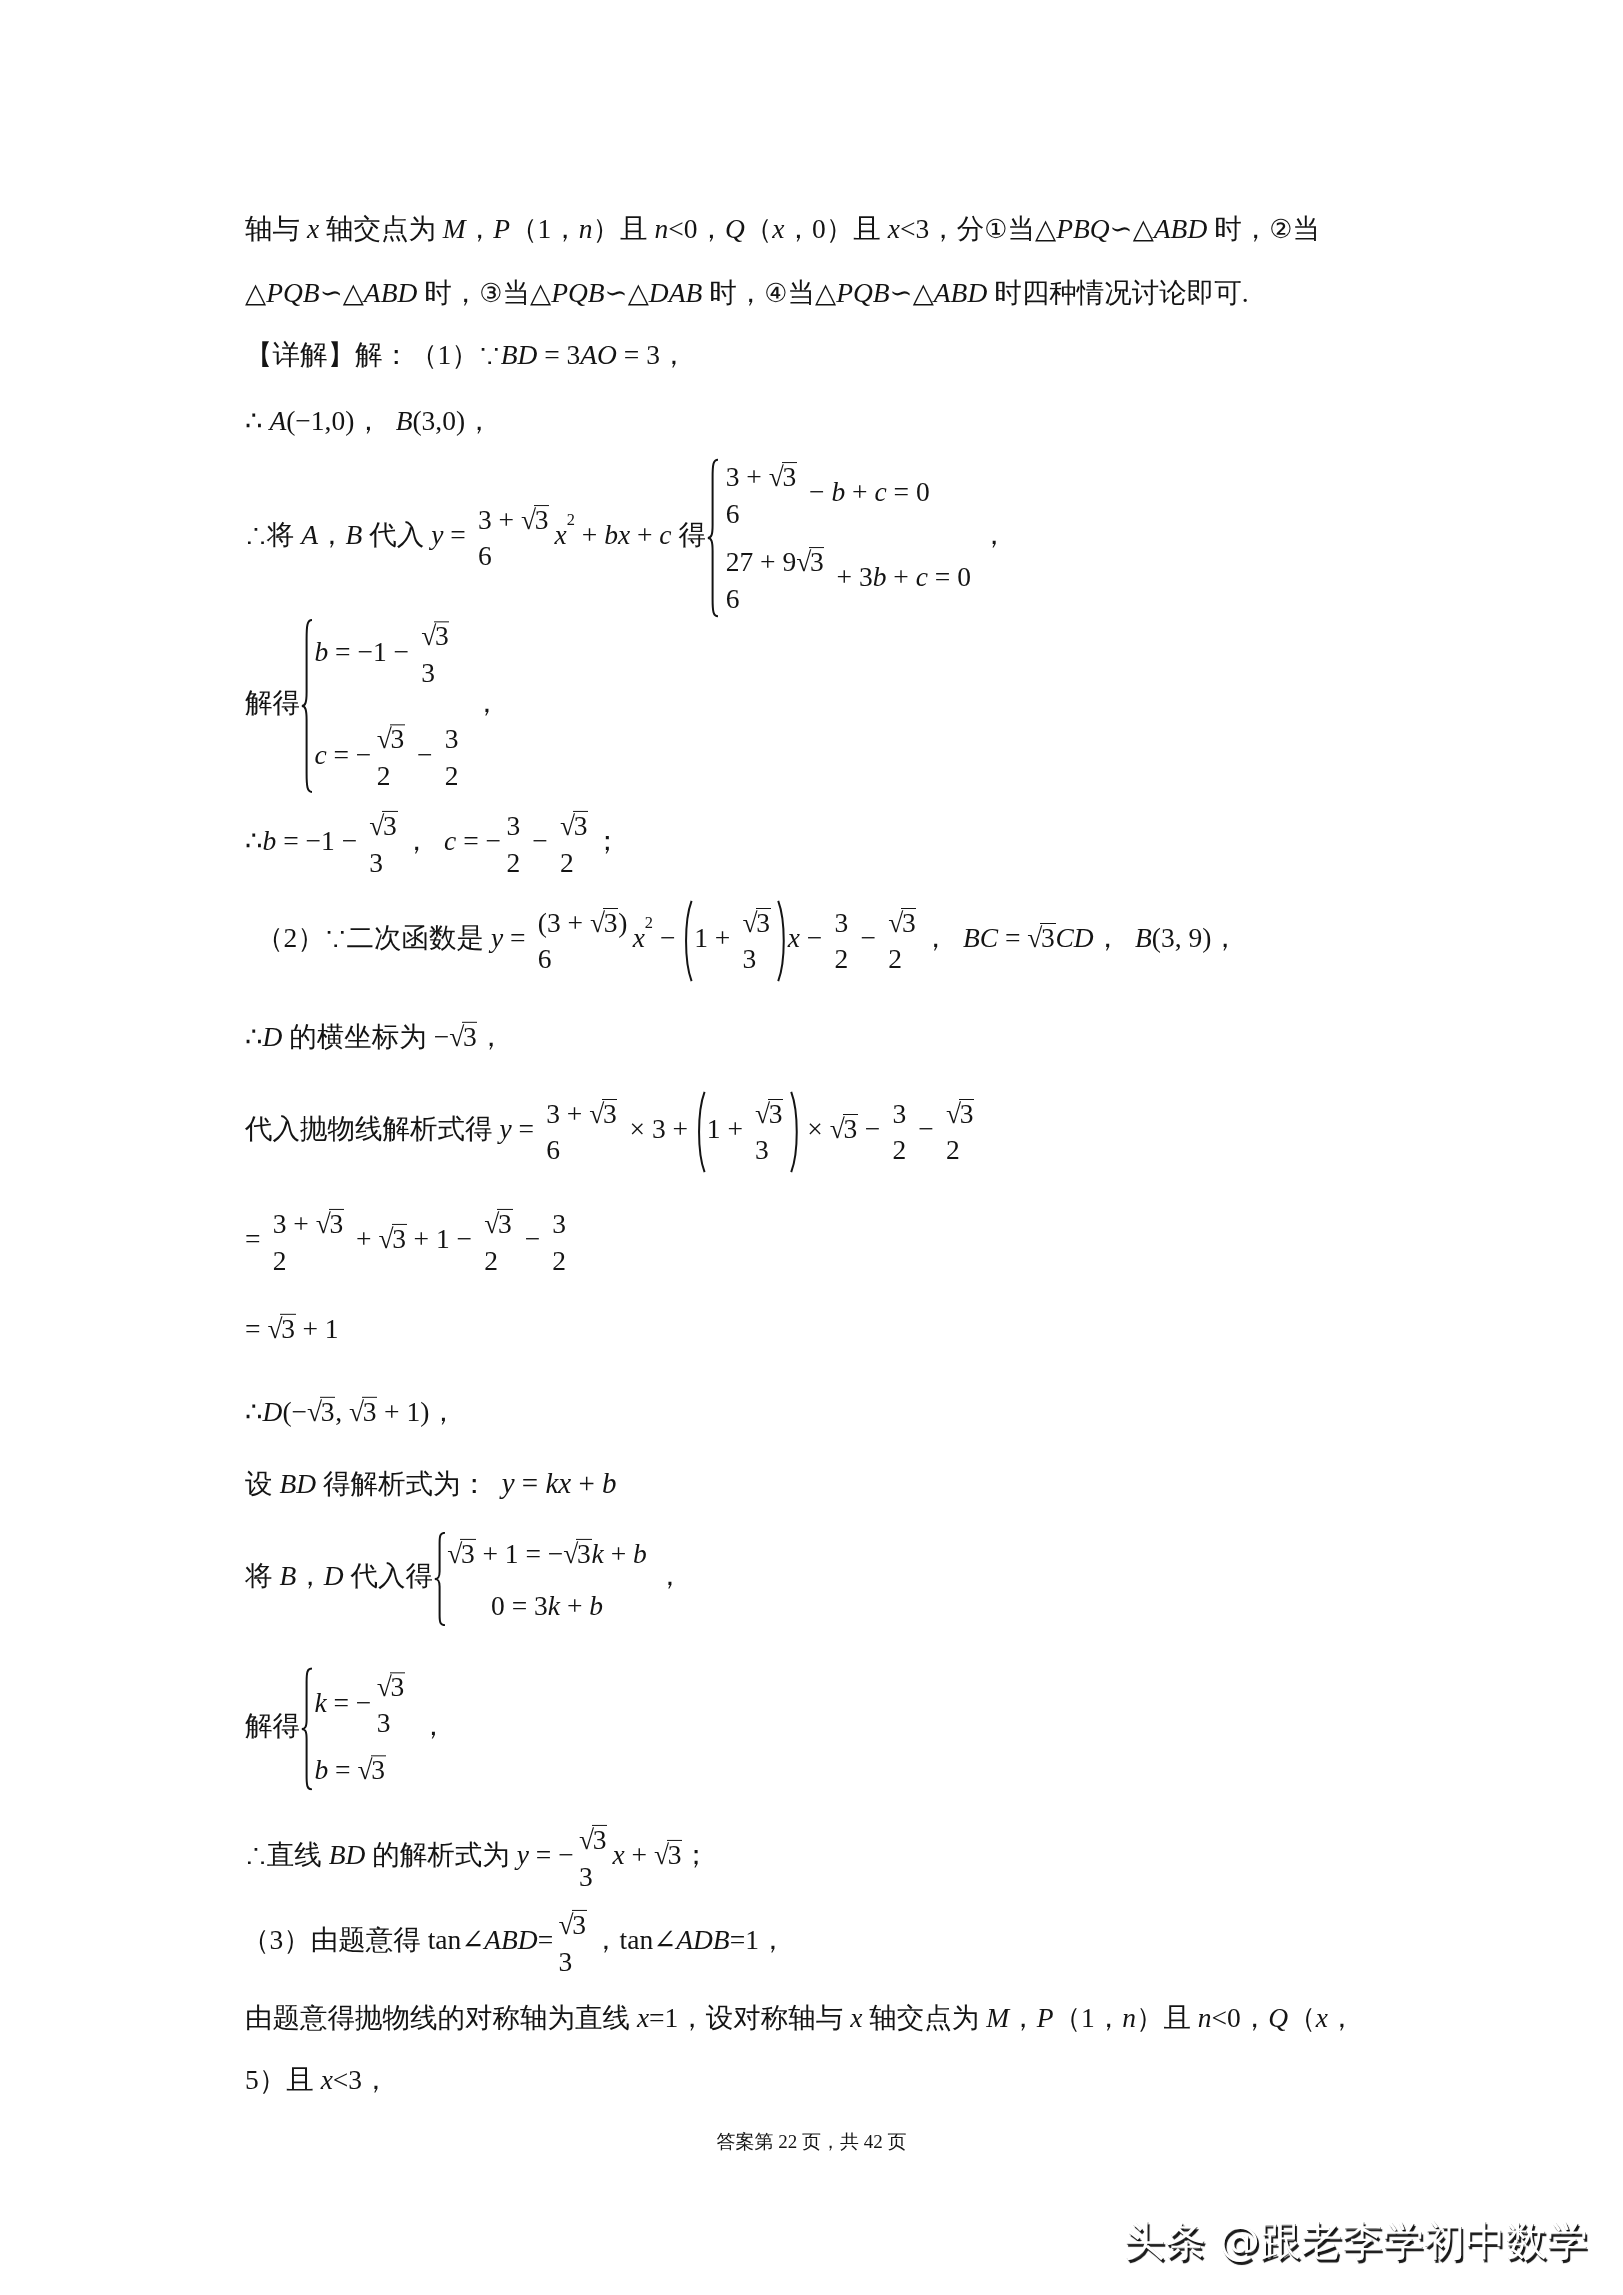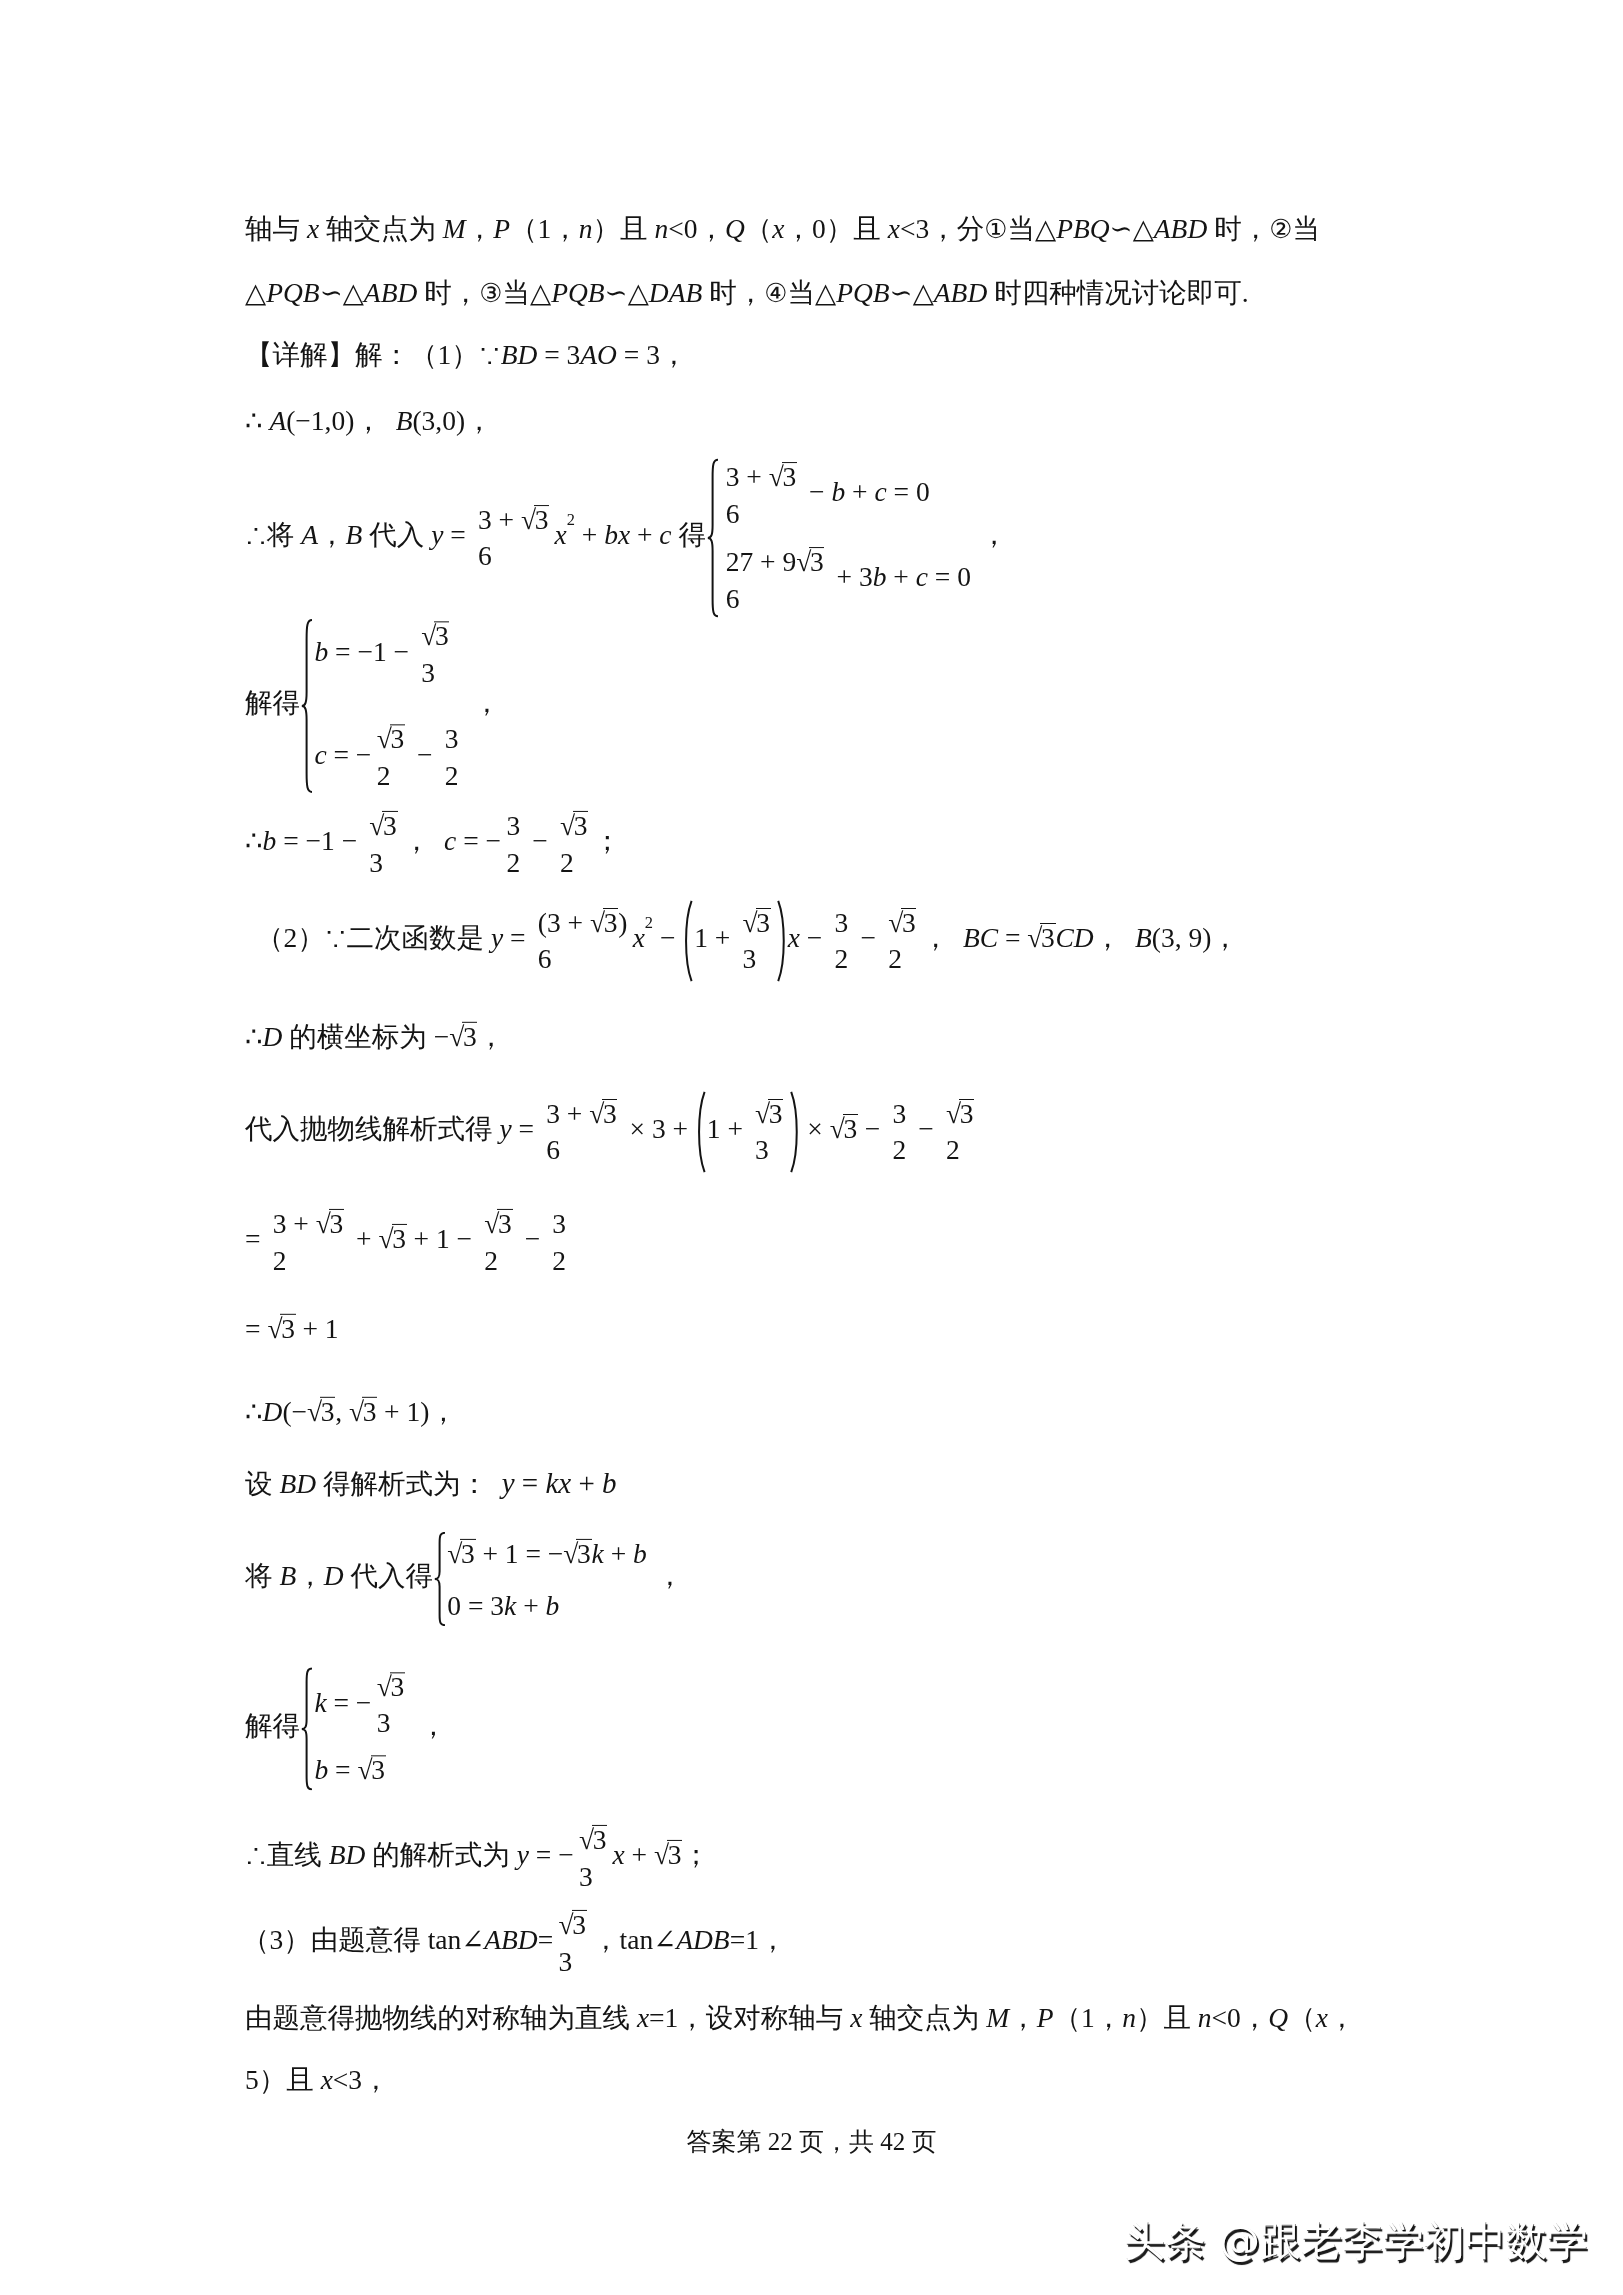--- a/index.html
+++ b/index.html
@@ -16,21 +16,21 @@
     .rad{display:inline-block;border-top:1.3px solid #141414;line-height:0.86;padding:2px 0.7px 0 0.7px;margin-left:-2px;}
     .sys{display:inline-flex;vertical-align:middle;align-items:stretch;}
     .brace{position:relative;display:block;width:14.4px;flex:none;}
     .brace svg{position:absolute;left:0;top:0;width:100%;height:100%;}
     .rows{display:flex;flex-direction:column;justify-content:space-between;}
     .row{display:block;white-space:nowrap;line-height:1.2;}
     .bigp{display:inline-block;vertical-align:middle;width:11.8px;height:82px;}
     .bigp svg{display:block;width:100%;height:100%;}
     .small{font-size:29px;white-space:nowrap;}
     .end-gap{margin-left:9.2px;}
-    .footer{position:absolute;left:0;width:1623px;top:2142px;transform:translateY(-50%);text-align:center;font-size:25px;line-height:1.2;color:#141414;}
+    .footer{position:absolute;left:0;width:1623px;top:2142px;transform:translateY(-50%);text-align:center;font-size:19px;line-height:1.2;color:#141414;}
     .wm{position:absolute;right:35px;top:2242px;transform:translateY(-50%);font-family:"DejaVu Sans",sans-serif;font-size:41px;line-height:1.1;color:#ffffff;text-shadow:2px 2.6px 0.7px rgba(0,0,0,0.9),0.7px 0.7px 0 rgba(0,0,0,0.6);white-space:nowrap;text-align:right;}
   </style>
 </head>
 <body>
 
 <div class="ln" style="top:229px"><span class="t">轴与 </span><span class="i">x</span><span class="t"> 轴交点为 </span><span class="i">M</span><span class="t">，</span><span class="i">P</span><span class="t">（1，</span><span class="i">n</span><span class="t">）且 </span><span class="i">n</span><span class="t">&lt;0，</span><span class="i">Q</span><span class="t">（</span><span class="i">x</span><span class="t">，0）且 </span><span class="i">x</span><span class="t">&lt;3，分</span><span class="c">①</span><span class="t">当△</span><span class="i">PBQ</span><span class="t">∽△</span><span class="i">ABD</span><span class="t"> 时，</span><span class="c">②</span><span class="t">当</span></div>
 
 <div class="ln" style="top:293px"><span class="t">△</span><span class="i">PQB</span><span class="t">∽△</span><span class="i">ABD</span><span class="t"> 时，</span><span class="c">③</span><span class="t">当△</span><span class="i">PQB</span><span class="t">∽△</span><span class="i">DAB</span><span class="t"> 时，</span><span class="c">④</span><span class="t">当△</span><span class="i">PQB</span><span class="t">∽△</span><span class="i">ABD</span><span class="t"> 时四种情况讨论即可.</span></div>
 
 <div class="ln" style="top:355px"><span class="t">【详解】解：（1）∵</span><span class="i">BD</span><span class="t"> = 3</span><span class="i">AO</span><span class="t"> = 3，</span></div>
@@ -164,21 +164,21 @@
 <div class="ln" style="top:1412px"><span class="t">∴</span><span class="i">D</span><span class="t">(−</span><span class="sq"><span class="rs">√</span><span class="rad">3</span></span><span class="t">, </span><span class="sq"><span class="rs">√</span><span class="rad">3</span></span><span class="t"> + 1)，</span></div>
 
 <div class="ln" style="top:1483px"><span class="t">设 </span><span class="i">BD</span><span class="t"> 得解析式为：  </span><span class="small"><span class="i">y</span><span class="t"> = </span><span class="i">kx</span><span class="t"> + </span><span class="i">b</span></span></div>
 
 <div class="ln" style="top:1579px"><span class="t">将 </span><span class="i">B</span><span class="t">，</span><span class="i">D</span><span class="t"> 代入得</span><span class="sys">
       <span class="brace">
         <svg viewBox="0 0 24 100" preserveAspectRatio="none">
           <path d="M20,1 C12,1 11,4 11,12 L11,42 C11,48 9,50 3,50 C9,50 11,52 11,58 L11,88 C11,96 12,99 20,99" fill="none" stroke="#141414" stroke-width="2" vector-effect="non-scaling-stroke"></path>
         </svg>
       </span>
-      <span class="rows" style="gap:19px;padding:4.6px 0;">
+      <span class="rows" style="gap:19px;padding:4.6px 0;text-align:center;">
         <span class="row"><span class="sq"><span class="rs">√</span><span class="rad">3</span></span><span class="t"> + 1 = −</span><span class="sq"><span class="rs">√</span><span class="rad">3</span></span><span class="i">k</span><span class="t"> + </span><span class="i">b</span></span>
         <span class="row"><span class="t">0 = 3</span><span class="i">k</span><span class="t"> + </span><span class="i">b</span></span>
       </span>
     </span><span class="t end-gap">，</span></div>
 
 <div class="ln" style="top:1729px"><span class="t">解得</span><span class="sys">
       <span class="brace">
         <svg viewBox="0 0 24 100" preserveAspectRatio="none">
           <path d="M20,1 C12,1 11,4 11,12 L11,42 C11,48 9,50 3,50 C9,50 11,52 11,58 L11,88 C11,96 12,99 20,99" fill="none" stroke="#141414" stroke-width="2" vector-effect="non-scaling-stroke"></path>
         </svg>

